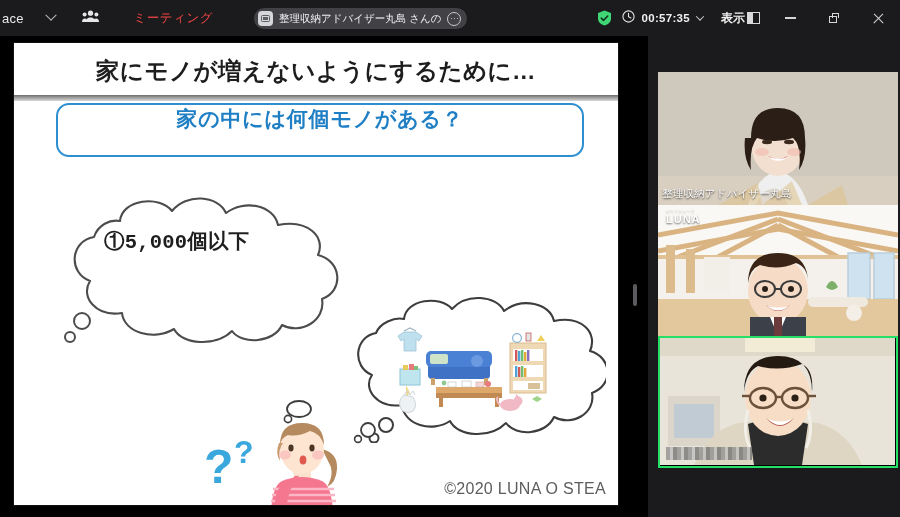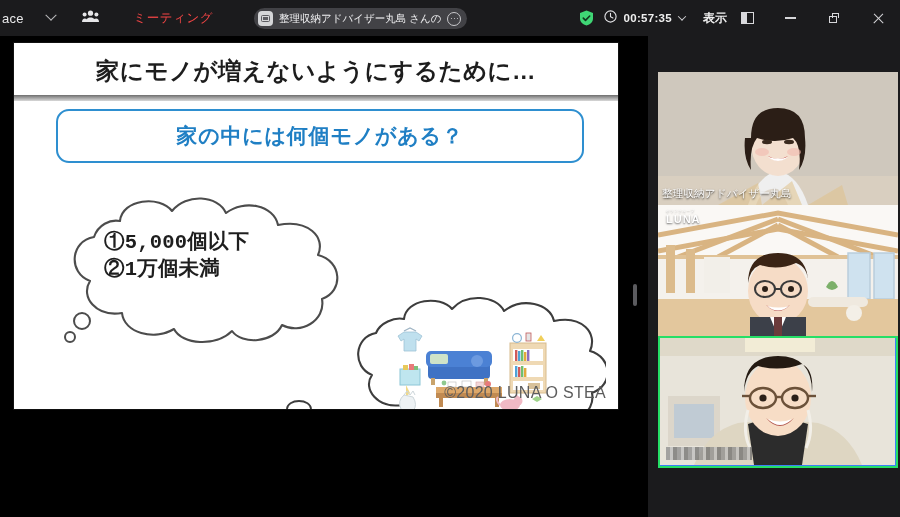--- a/index.html
+++ b/index.html
@@ -54,54 +54,54 @@
   }
   .shield {
     width: 15px; height: 16px; margin-right: 10px; position: relative;
   }
   .timer-group {
     display: flex; align-items: center; gap: 7px; margin-right: 18px;
   }
   .timer-text { color: #efefef; font-size: 11.5px; font-weight: 700; letter-spacing: .3px; }
   .chev-sm { width: 6px; height: 6px; border-right: 1.4px solid #cfcfd2; border-bottom: 1.4px solid #cfcfd2;
              transform: rotate(45deg) translate(-1px,-1px); }
-  .view-group { display: flex; align-items: center; gap: 14px; margin-right: 14px; }
+  .view-group { display: flex; align-items: center; gap: 2px; margin-right: 8px; }
   .view-label { color: #f0f0f0; font-size: 12px; font-weight: 700; }
   .layout-ic { width: 13px; height: 12px; border: 1.3px solid #d9d9dc; display:flex; }
   .layout-ic span:first-child { width: 45%; background:#d9d9dc; }
   .layout-ic span:last-child { flex:1; }
   .wbtn { width: 44px; height: 36px; display: flex; align-items: center; justify-content: center; }
   .wbtn .min { width: 11px; height: 1.4px; background: #d6d6d9; }
   .wbtn .restore { width: 10px; height: 10px; position: relative; }
   .wbtn .restore i { position: absolute; border: 1.3px solid #d6d6d9; }
   .wbtn .restore i.a { left: 0; top: 2.5px; width: 7.5px; height: 7.5px; }
   .wbtn .restore i.b { left: 2.5px; top: 0; width: 7.5px; height: 5px; border-bottom: none; }
   .wbtn .close { position: relative; width: 11px; height: 11px; }
   .wbtn .close i { position: absolute; left: -1px; top: 5px; width: 13px; height: 1.4px; background: #d6d6d9; }
   .wbtn .close i.a { transform: rotate(45deg); }
   .wbtn .close i.b { transform: rotate(-45deg); }
 
   
   .stage { position: absolute; left: 0; top: 36px; width: 648px; height: 481px; background: #000; }
   .slide {
-    position: absolute; left: 13px; top: 6px; width: 606px; height: 368px;
+    position: absolute; left: 13px; top: 6px; width: 606px; height: 464px;
     background: #fff; border: 1px solid #111; overflow: hidden; padding-left: 46px;
   }
   .slide-title {
     position: absolute; left: 0; top: 12px; width: 100%; text-align: center;
     font-size: 23.5px; font-weight: 700; color: #1d1d1d; letter-spacing: .5px;
   }
   .title-rule {
     position: absolute; left: 0; top: 52px; width: 100%; height: 6px;
     background: linear-gradient(to bottom,#6e6e6e 0%, #9a9a9a 40%, #d8d8d8 100%);
   }
   .qbox {
-    position: absolute; left: 42px; top: 66px; width: 528px; height: 54px;
+    position: absolute; left: 42px; top: 60px; width: 528px; height: 54px;
     border: 2.4px solid #2e8fd0; border-radius: 13px; background: #fff;
-    display: flex; align-items: center; justify-content: center;
+    display: flex; align-items: flex-start; justify-content: center;
   }
   .qbox-text { font-size: 21px; font-weight: 700; color: #1f7fc4; letter-spacing: .8px; }
 
   .cloud-left { position: absolute; left: 46px; top: 150px; width: 310px; height: 160px; }
   .cloud-left svg { position: absolute; left:0; top:0; }
   .options {
     position: absolute; left: 44px; top: 36px; width: 250px;
     font-size: 20.5px; font-weight: 700; color: #1e1e1e; line-height: 1.32; letter-spacing: .2px; font-family: Liberation Mono, monospace;
   }
   .options div { white-space: nowrap; }
@@ -118,21 +118,21 @@
     position: absolute; right: 12px; bottom: 7px;
     font-size: 16px; color: #5d5d5d; letter-spacing: .3px;
   }
 
   
   .rightpane { position: absolute; left: 648px; top: 36px; width: 252px; height: 481px; background: #1b1b1d; }
   .drag-handle {
     position: absolute; left: -15px; top: 248px; width: 4px; height: 22px;
     background: #5b5b5f; border-radius: 2px;
   }
-  .tile { position: absolute; left: 10px; width: 240px; overflow: hidden; background: #3b82f6; }
+  .tile { position: absolute; left: 10px; width: 240px; overflow: hidden; background: #000000; }
   .tile-1 { top: 36px; height: 133px; }
   .tile-2 { top: 169px; height: 131px; }
   .tile-3 { top: 300px; height: 132px; border: 2.5px solid #25df66; }
   .tile-name {
     position: absolute; left: 4px; bottom: 4px; color: #fff; font-size: 10.5px;
     text-shadow: 0 1px 2px rgba(0,0,0,.85); letter-spacing: .2px;
   }
   .polus {
     position: absolute; left: 8px; top: 5px; color: #fff; font-weight: 700;
     font-size: 11px; letter-spacing: 1px; text-shadow: 0 1px 2px rgba(0,0,0,.6);
@@ -247,21 +247,20 @@
         <svg width="310" height="160" viewBox="0 0 310 160">
           <path d="M60 28 C62 6 100 2 112 18 C126 0 158 2 166 20 C184 6 214 12 218 32
                    C248 26 266 44 258 62 C282 68 284 98 262 106 C266 128 240 142 222 132
                    C214 150 182 152 172 138 C156 154 122 152 114 136 C94 148 64 140 62 120
                    C36 124 20 104 30 88 C8 80 10 48 34 44 C38 32 50 26 60 28 Z" fill="#fff" stroke="#4c4c4c" stroke-width="2.1" stroke-linejoin="round"></path>
           <circle cx="22" cy="128" r="8" fill="#fff" stroke="#4c4c4c" stroke-width="2"></circle>
           <circle cx="10" cy="144" r="5" fill="#fff" stroke="#4c4c4c" stroke-width="2"></circle>
         </svg>
         <div class="options">
           <div>①5,000個以下</div>
-          <div>②1万個未満</div>
         </div>
       </div>
 
       <div class="cloud-right">
         <svg width="260" height="150" viewBox="0 0 260 150">
           <path d="M58 26 C60 6 94 2 106 16 C120 0 150 2 158 18 C176 4 204 10 208 28
                    C236 22 252 40 244 58 C266 64 268 92 246 100 C250 120 226 134 208 124
                    C200 142 170 144 160 130 C144 146 112 144 104 128 C86 140 58 132 56 112
                    C32 116 16 96 26 82 C6 74 8 44 30 40 C34 30 48 24 58 26 Z" fill="#fff" stroke="#3d3d3d" stroke-width="2.1" stroke-linejoin="round"></path>
           <circle cx="40" cy="132" r="7" fill="#fff" stroke="#3d3d3d" stroke-width="2"></circle>

